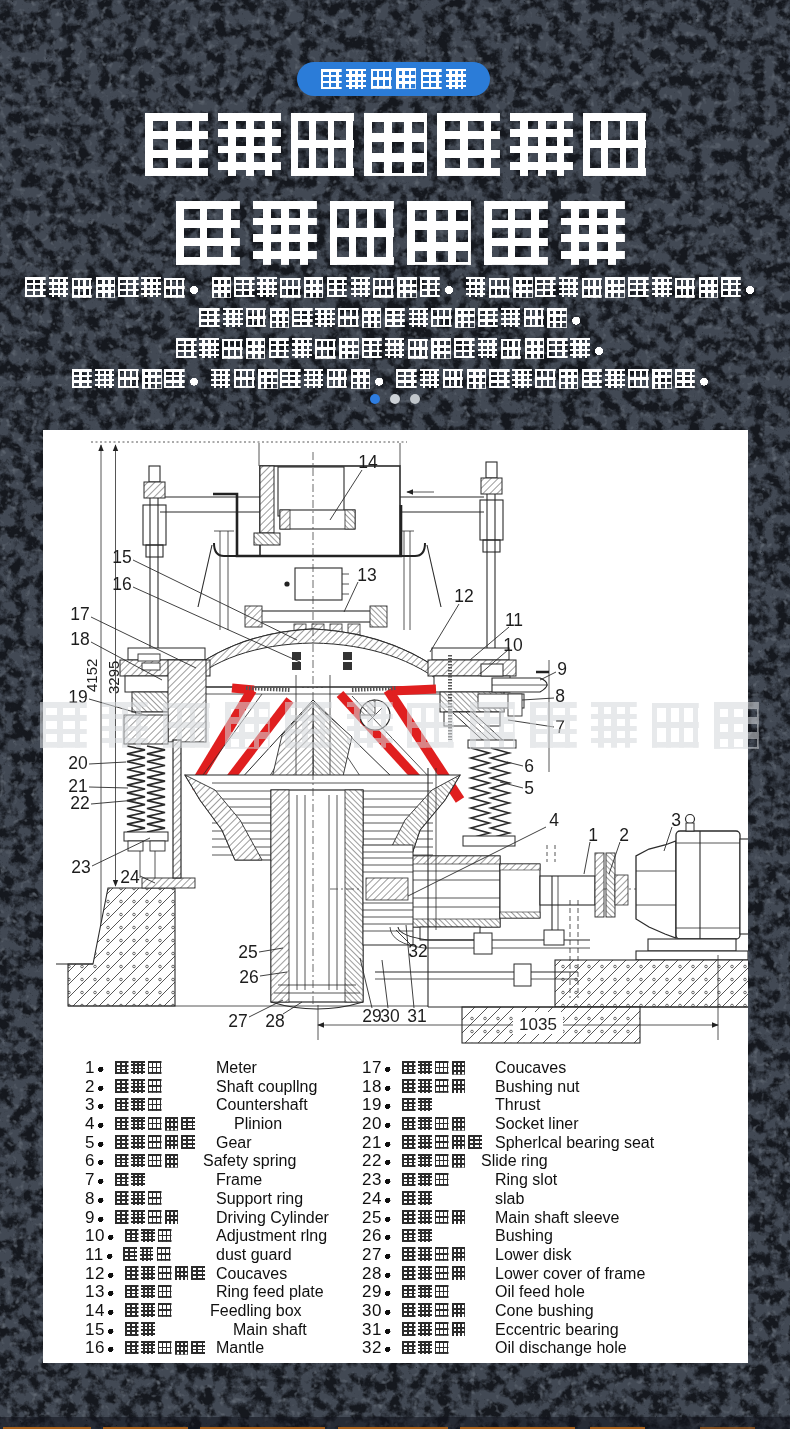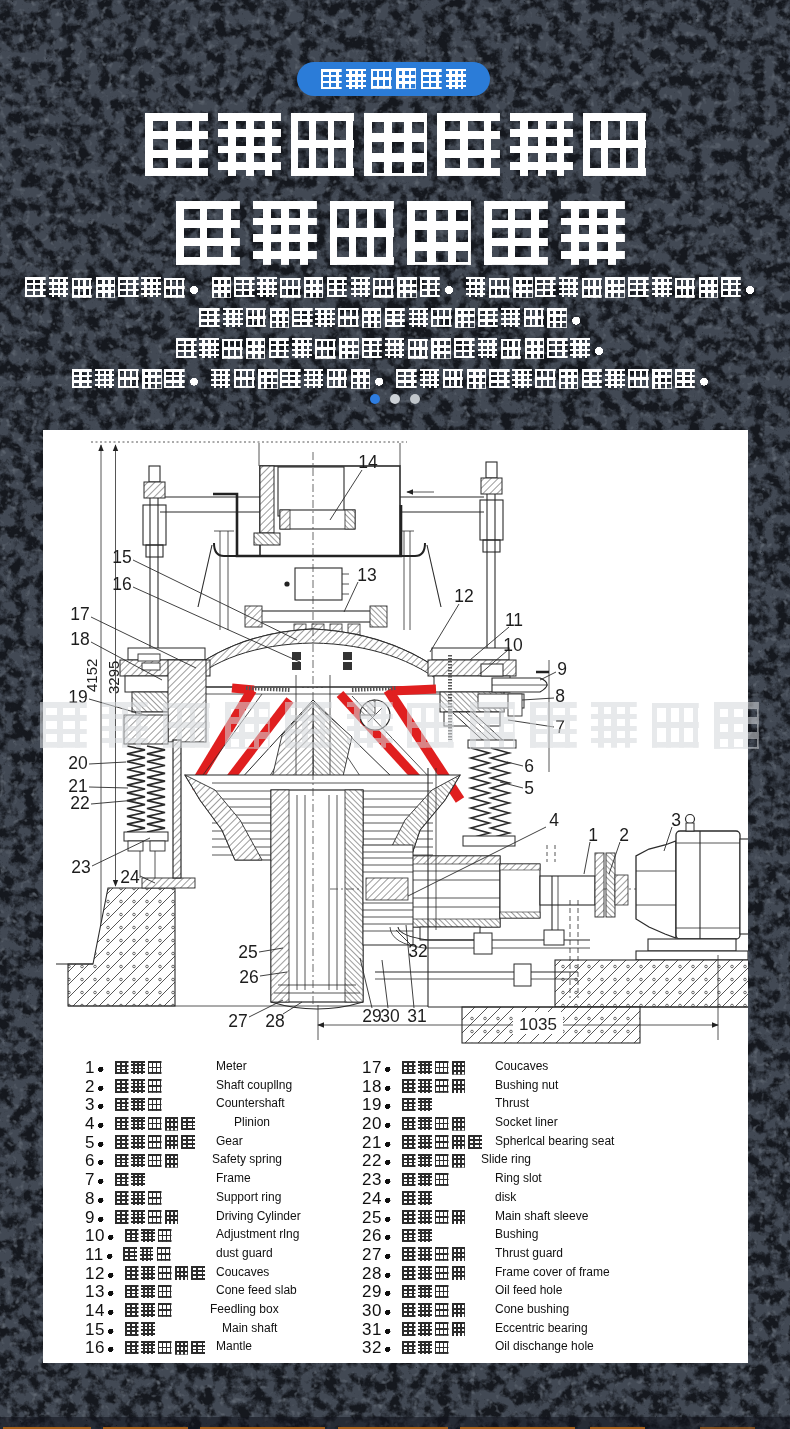--- a/index.html
+++ b/index.html
@@ -26,21 +26,21 @@
 .panel{position:absolute;left:43px;top:430px;width:705px;height:933px;background:#fff;z-index:1}
 .diagram{position:absolute;left:0;top:0}
 .plist{position:absolute;left:0;top:628px;width:705px;color:#101010}
 .grp{position:absolute;top:0}
 .grpL{left:42px;width:276px}
 .grpR{left:319px;width:380px}
 .row{position:relative;height:18.7px;white-space:nowrap}
 .ln{font-size:17px;letter-spacing:0.5px}
 .zl{width:15px;height:15px;margin:2px 2px 0 1px}
 .zhl .z{width:15.5px;height:15.5px;margin:1.5px 0.6px 0;opacity:0.88}
-.eng{position:absolute;top:1px;font-size:12px;letter-spacing:0px}
+.eng{position:absolute;top:1px;font-size:16px;letter-spacing:0px}
 .wm{position:absolute;left:33px;top:699px;z-index:5;color:#d5d8db;opacity:0.55;font-size:52px;white-space:nowrap}
 .wm .z{width:52px;height:52px;margin:0 4.6px}
 .bottomband{position:absolute;left:0;top:1417px;width:790px;height:12px;background:rgba(16,19,27,0.55);z-index:3}
 .ob{position:absolute;top:1427px;height:2px;background:#a96018;z-index:4}
 </style></head>
 <body>
 <svg class="bgtex" width="790" height="1429">
  <rect width="790" height="1429" fill="#424954"></rect>
  <filter id="tx1" x="0" y="0" width="100%" height="100%" color-interpolation-filters="sRGB">
   <feTurbulence type="fractalNoise" baseFrequency="0.08" numOctaves="4" seed="23" stitchTiles="stitch"></feTurbulence>
@@ -371,45 +371,45 @@
 <line x1="412" y1="946" x2="396" y2="930" stroke="#2b2b2b" stroke-width="0.9"></line>
 <text x="418" y="957" font-size="17.5" fill="#1d1d1d" text-anchor="middle">32</text>
  </svg>
  <div class="plist">
   <div class="grp grpL">
         <div class="row"><span class="ln">1</span><span class="z zp zl"></span><span class="zhl"><span class="z za"></span><span class="z zb"></span><span class="z zc"></span></span><span class="eng" style="left:131px">Meter</span></div>
 <div class="row"><span class="ln">2</span><span class="z zp zl"></span><span class="zhl"><span class="z za"></span><span class="z zb"></span><span class="z zc"></span></span><span class="eng" style="left:131px">Shaft coupllng</span></div>
 <div class="row"><span class="ln">3</span><span class="z zp zl"></span><span class="zhl"><span class="z za"></span><span class="z zb"></span><span class="z zc"></span></span><span class="eng" style="left:131px">Countershaft</span></div>
 <div class="row"><span class="ln">4</span><span class="z zp zl"></span><span class="zhl"><span class="z za"></span><span class="z zb"></span><span class="z zc"></span><span class="z zd"></span><span class="z za"></span></span><span class="eng" style="left:149px">Plinion</span></div>
 <div class="row"><span class="ln">5</span><span class="z zp zl"></span><span class="zhl"><span class="z za"></span><span class="z zb"></span><span class="z zc"></span><span class="z zd"></span><span class="z za"></span></span><span class="eng" style="left:131px">Gear</span></div>
-<div class="row"><span class="ln">6</span><span class="z zp zl"></span><span class="zhl"><span class="z za"></span><span class="z zb"></span><span class="z zc"></span><span class="z zd"></span></span><span class="eng" style="left:127px">Safety spring</span></div>
+<div class="row"><span class="ln">6</span><span class="z zp zl"></span><span class="zhl"><span class="z za"></span><span class="z zb"></span><span class="z zc"></span><span class="z zd"></span></span><span class="eng" style="left:118px">Safety spring</span></div>
 <div class="row"><span class="ln">7</span><span class="z zp zl"></span><span class="zhl"><span class="z za"></span><span class="z zb"></span></span><span class="eng" style="left:131px">Frame</span></div>
 <div class="row"><span class="ln">8</span><span class="z zp zl"></span><span class="zhl"><span class="z za"></span><span class="z zb"></span><span class="z zc"></span></span><span class="eng" style="left:131px">Support ring</span></div>
 <div class="row"><span class="ln">9</span><span class="z zp zl"></span><span class="zhl"><span class="z za"></span><span class="z zb"></span><span class="z zc"></span><span class="z zd"></span></span><span class="eng" style="left:131px">Driving Cylinder</span></div>
 <div class="row"><span class="ln">10</span><span class="z zp zl"></span><span class="zhl"><span class="z za"></span><span class="z zb"></span><span class="z zc"></span></span><span class="eng" style="left:131px">Adjustment rlng</span></div>
 <div class="row"><span class="ln">11</span><span class="z zp zl"></span><span class="zhl"><span class="z za"></span><span class="z zb"></span><span class="z zc"></span></span><span class="eng" style="left:131px">dust guard</span></div>
 <div class="row"><span class="ln">12</span><span class="z zp zl"></span><span class="zhl"><span class="z za"></span><span class="z zb"></span><span class="z zc"></span><span class="z zd"></span><span class="z za"></span></span><span class="eng" style="left:131px">Coucaves</span></div>
-<div class="row"><span class="ln">13</span><span class="z zp zl"></span><span class="zhl"><span class="z za"></span><span class="z zb"></span><span class="z zc"></span></span><span class="eng" style="left:131px">Cone feed slab</span></div>
+<div class="row"><span class="ln">13</span><span class="z zp zl"></span><span class="zhl"><span class="z za"></span><span class="z zb"></span><span class="z zc"></span></span><span class="eng" style="left:131px">Ring feed plate</span></div>
 <div class="row"><span class="ln">14</span><span class="z zp zl"></span><span class="zhl"><span class="z za"></span><span class="z zb"></span><span class="z zc"></span></span><span class="eng" style="left:125px">Feedling box</span></div>
-<div class="row"><span class="ln">15</span><span class="z zp zl"></span><span class="zhl"><span class="z za"></span><span class="z zb"></span></span><span class="eng" style="left:137px">Main shaft</span></div>
+<div class="row"><span class="ln">15</span><span class="z zp zl"></span><span class="zhl"><span class="z za"></span><span class="z zb"></span></span><span class="eng" style="left:148px">Main shaft</span></div>
 <div class="row"><span class="ln">16</span><span class="z zp zl"></span><span class="zhl"><span class="z za"></span><span class="z zb"></span><span class="z zc"></span><span class="z zd"></span><span class="z za"></span></span><span class="eng" style="left:131px">Mantle</span></div>
       </div>
   <div class="grp grpR">
         <div class="row"><span class="ln">17</span><span class="z zp zl"></span><span class="zhl"><span class="z za"></span><span class="z zb"></span><span class="z zc"></span><span class="z zd"></span></span><span class="eng" style="left:133px">Coucaves</span></div>
 <div class="row"><span class="ln">18</span><span class="z zp zl"></span><span class="zhl"><span class="z za"></span><span class="z zb"></span><span class="z zc"></span><span class="z zd"></span></span><span class="eng" style="left:133px">Bushing nut</span></div>
 <div class="row"><span class="ln">19</span><span class="z zp zl"></span><span class="zhl"><span class="z za"></span><span class="z zb"></span></span><span class="eng" style="left:133px">Thrust</span></div>
 <div class="row"><span class="ln">20</span><span class="z zp zl"></span><span class="zhl"><span class="z za"></span><span class="z zb"></span><span class="z zc"></span><span class="z zd"></span></span><span class="eng" style="left:133px">Socket liner</span></div>
 <div class="row"><span class="ln">21</span><span class="z zp zl"></span><span class="zhl"><span class="z za"></span><span class="z zb"></span><span class="z zc"></span><span class="z zd"></span><span class="z za"></span></span><span class="eng" style="left:133px">Spherlcal bearing seat</span></div>
 <div class="row"><span class="ln">22</span><span class="z zp zl"></span><span class="zhl"><span class="z za"></span><span class="z zb"></span><span class="z zc"></span><span class="z zd"></span></span><span class="eng" style="left:119px">Slide ring</span></div>
 <div class="row"><span class="ln">23</span><span class="z zp zl"></span><span class="zhl"><span class="z za"></span><span class="z zb"></span><span class="z zc"></span></span><span class="eng" style="left:133px">Ring slot</span></div>
-<div class="row"><span class="ln">24</span><span class="z zp zl"></span><span class="zhl"><span class="z za"></span><span class="z zb"></span></span><span class="eng" style="left:133px">disk</span></div>
+<div class="row"><span class="ln">24</span><span class="z zp zl"></span><span class="zhl"><span class="z za"></span><span class="z zb"></span></span><span class="eng" style="left:133px">slab</span></div>
 <div class="row"><span class="ln">25</span><span class="z zp zl"></span><span class="zhl"><span class="z za"></span><span class="z zb"></span><span class="z zc"></span><span class="z zd"></span></span><span class="eng" style="left:133px">Main shaft sleeve</span></div>
 <div class="row"><span class="ln">26</span><span class="z zp zl"></span><span class="zhl"><span class="z za"></span><span class="z zb"></span></span><span class="eng" style="left:133px">Bushing</span></div>
-<div class="row"><span class="ln">27</span><span class="z zp zl"></span><span class="zhl"><span class="z za"></span><span class="z zb"></span><span class="z zc"></span><span class="z zd"></span></span><span class="eng" style="left:133px">Thrust guard</span></div>
-<div class="row"><span class="ln">28</span><span class="z zp zl"></span><span class="zhl"><span class="z za"></span><span class="z zb"></span><span class="z zc"></span><span class="z zd"></span></span><span class="eng" style="left:133px">Frame cover of frame</span></div>
+<div class="row"><span class="ln">27</span><span class="z zp zl"></span><span class="zhl"><span class="z za"></span><span class="z zb"></span><span class="z zc"></span><span class="z zd"></span></span><span class="eng" style="left:133px">Lower disk</span></div>
+<div class="row"><span class="ln">28</span><span class="z zp zl"></span><span class="zhl"><span class="z za"></span><span class="z zb"></span><span class="z zc"></span><span class="z zd"></span></span><span class="eng" style="left:133px">Lower cover of frame</span></div>
 <div class="row"><span class="ln">29</span><span class="z zp zl"></span><span class="zhl"><span class="z za"></span><span class="z zb"></span><span class="z zc"></span></span><span class="eng" style="left:133px">Oil feed hole</span></div>
 <div class="row"><span class="ln">30</span><span class="z zp zl"></span><span class="zhl"><span class="z za"></span><span class="z zb"></span><span class="z zc"></span><span class="z zd"></span></span><span class="eng" style="left:133px">Cone bushing</span></div>
 <div class="row"><span class="ln">31</span><span class="z zp zl"></span><span class="zhl"><span class="z za"></span><span class="z zb"></span><span class="z zc"></span><span class="z zd"></span></span><span class="eng" style="left:133px">Eccentric bearing</span></div>
 <div class="row"><span class="ln">32</span><span class="z zp zl"></span><span class="zhl"><span class="z za"></span><span class="z zb"></span><span class="z zc"></span></span><span class="eng" style="left:133px">Oil dischange hole</span></div>
       </div>
  </div>
 </div>
 <div class="wm"><span class="z za"></span><span class="z zb"></span><span class="z zc"></span><span class="z zd"></span><span class="z za"></span><span class="z zb"></span><span class="z zc"></span><span class="z zd"></span><span class="z za"></span><span class="z zb"></span><span class="z zc"></span><span class="z zd"></span></div>
 <div class="bottomband"></div>
 <div class="ob" style="left:3px;width:88px"></div>

